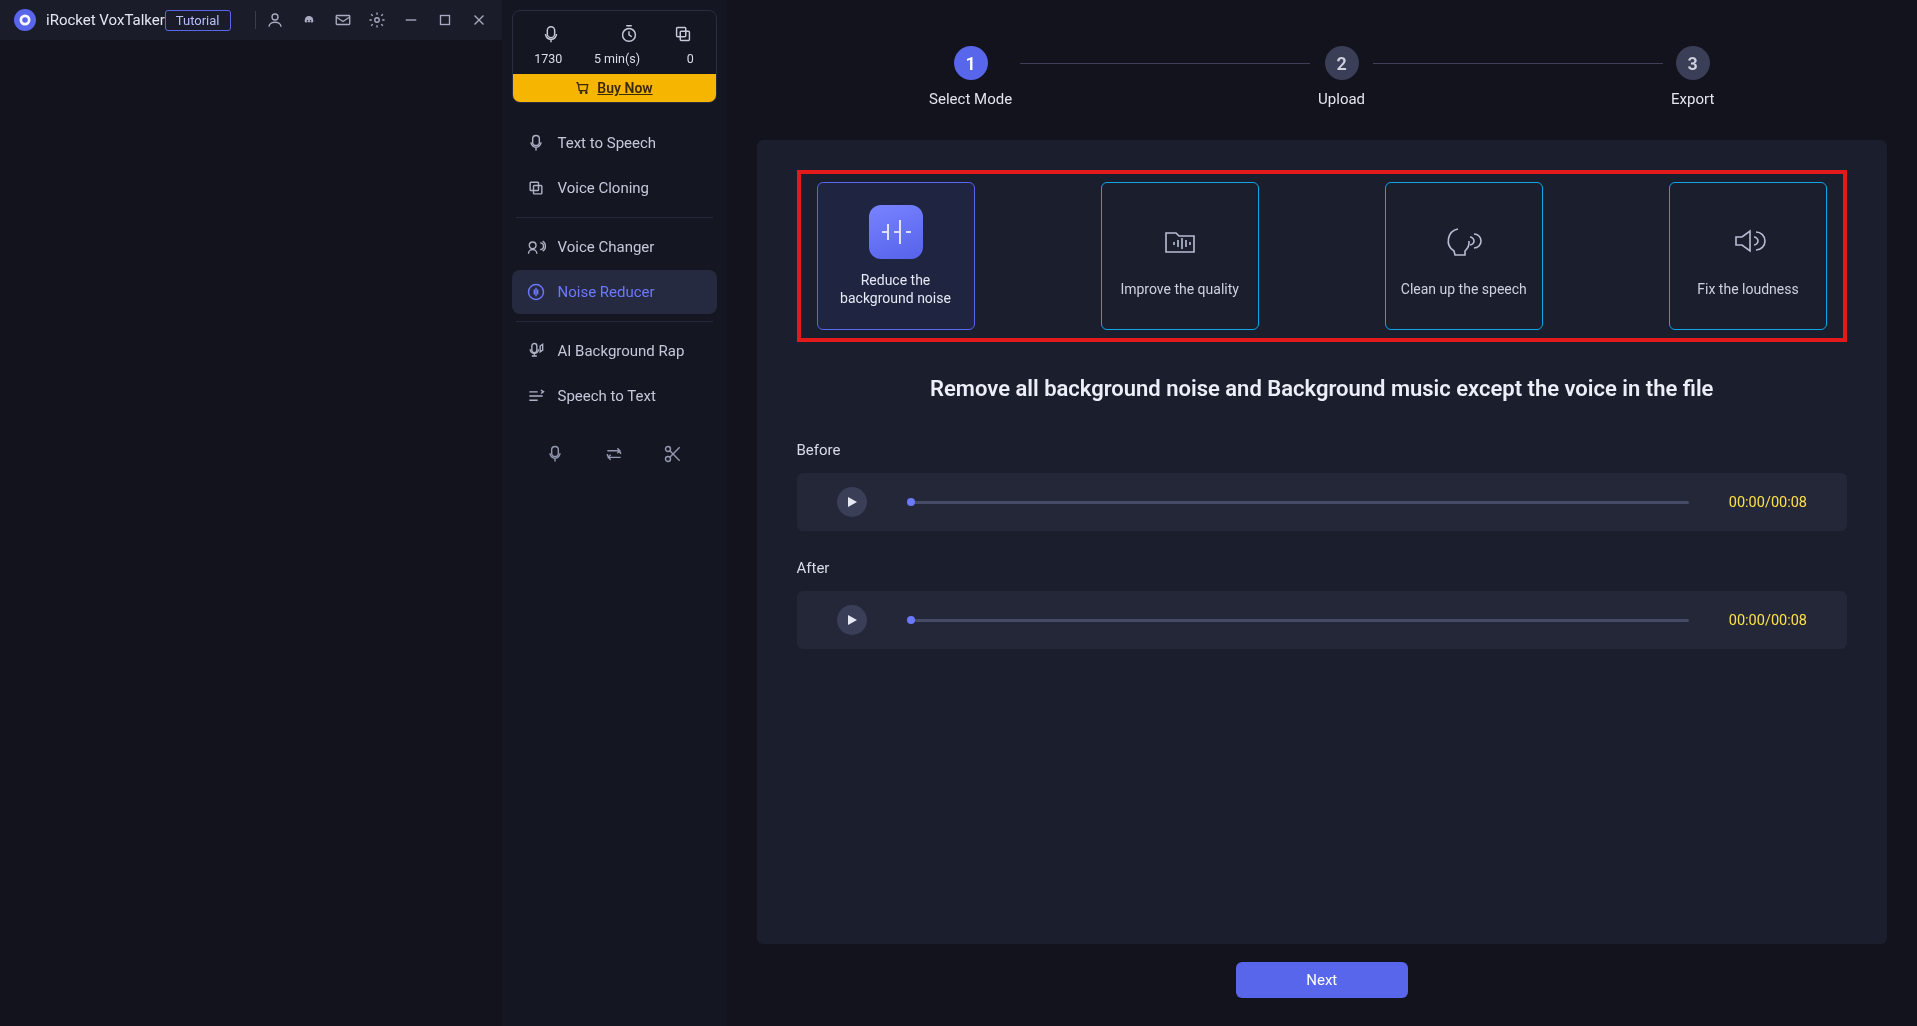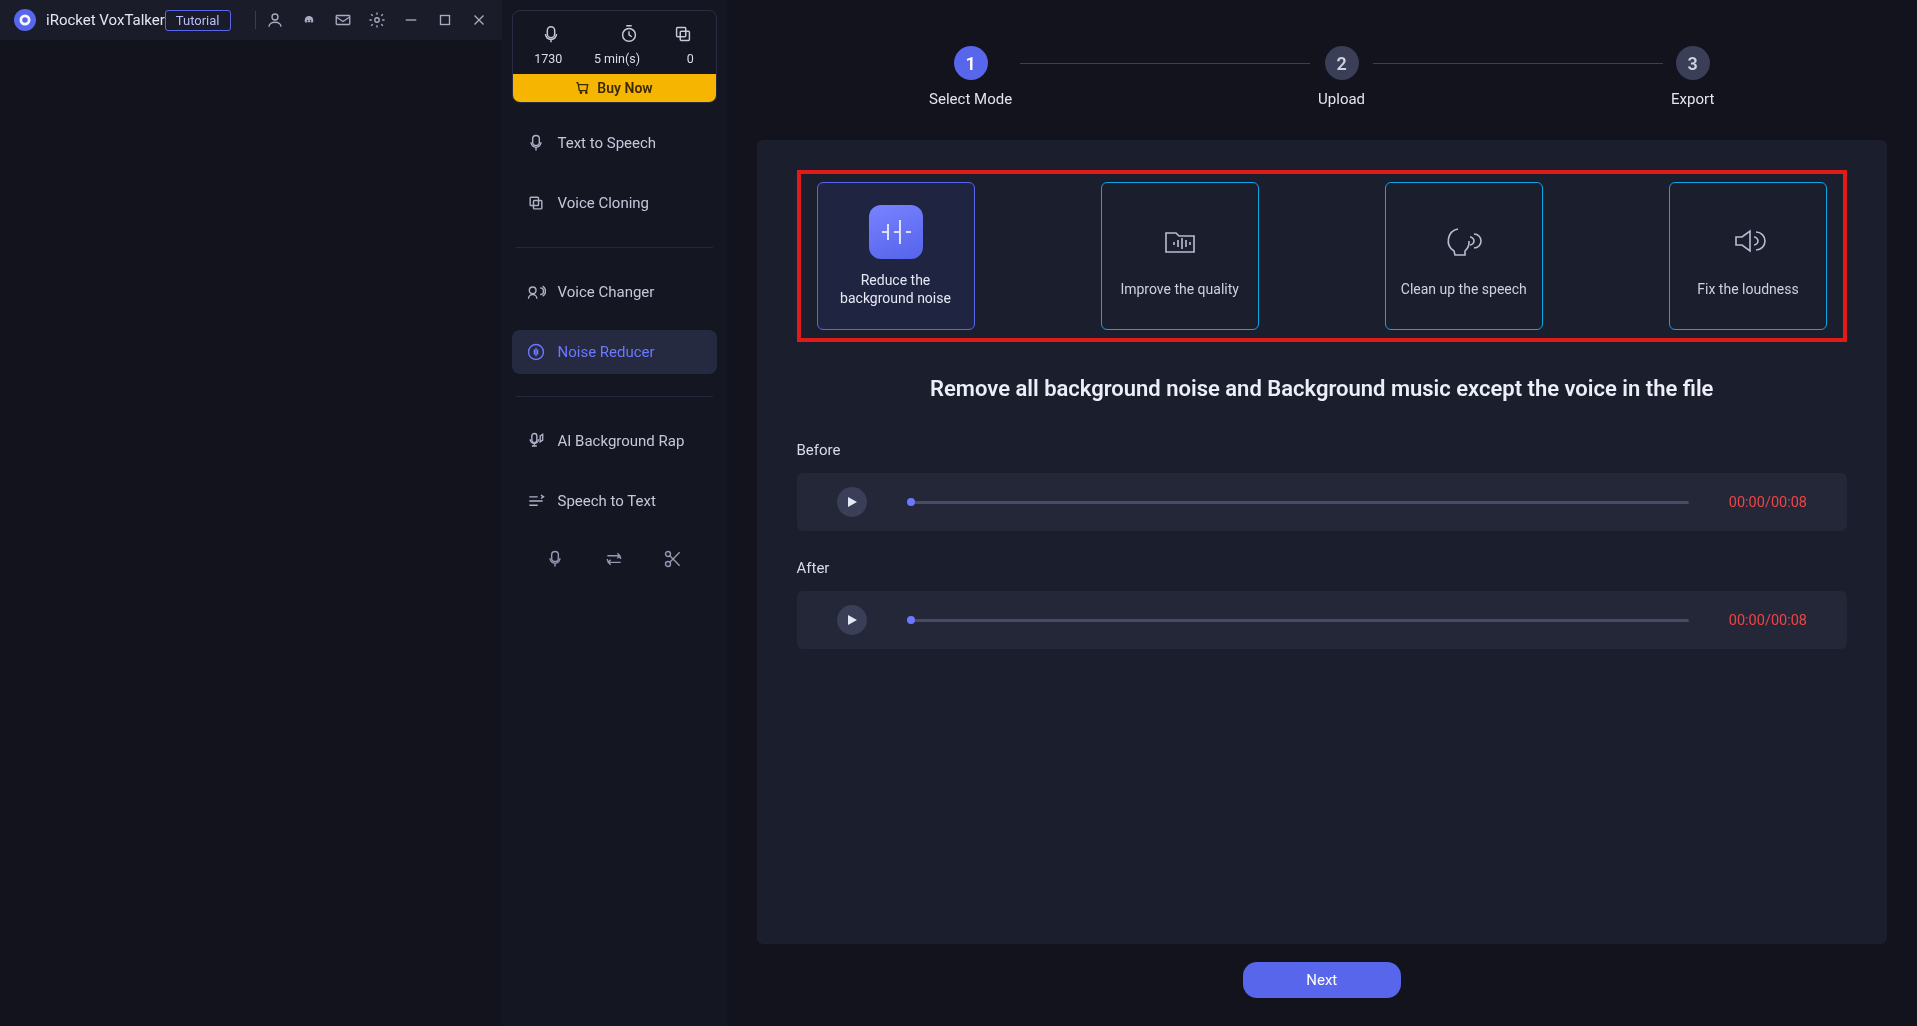--- a/index.html
+++ b/index.html
@@ -65,25 +65,25 @@
 .credit-item { display: flex; flex-direction: column; align-items: flex-end; gap: 6px; font-size: 12.5px; color: #dcdee9; }
 .credit-item svg { width: 22px; height: 22px; stroke: #c7c9da; fill: none; stroke-width: 1.6; }
 .buy-btn {
   background: #f6b500;
   color: #3a2a00;
   font-weight: 600;
   text-align: center;
   padding: 6px 0;
   font-size: 14px;
   cursor: pointer;
-  display: flex; align-items: center; justify-content: center; gap: 6px;
+  display: flex; align-items: center; justify-content: center; gap: 6px; text-decoration: underline;
 }
 .buy-btn svg { width: 16px; height: 16px; stroke: #3a2a00; fill: none; stroke-width: 2; }
 
-.nav { margin-top: 18px; display: flex; flex-direction: column; gap: 16px; }
+.nav { margin-top: 18px; display: flex; flex-direction: column; gap: 1px; }
 .nav-item {
   display: flex; align-items: center; gap: 12px;
   padding: 12px 14px;
   border-radius: 8px;
   color: #c5c8da;
   font-size: 15px;
   cursor: pointer;
 }
 .nav-item svg { width: 20px; height: 20px; stroke: #aeb1c6; fill: none; stroke-width: 1.7; }
 .nav-item.active {
@@ -204,32 +204,32 @@
   border-radius: 2px;
   position: relative;
 }
 .track::before {
   content: "";
   position: absolute;
   left: 0; top: 50%; transform: translateY(-50%);
   width: 8px; height: 8px; border-radius: 4px;
   background: #6b78ff;
 }
-.time { font-size: 14.5px; color: #ef4444; white-space: nowrap; text-align: center; }
+.time { font-size: 14.5px; color: #fde047; white-space: nowrap; text-align: center; }
 
 
 .footer {
   display: flex; justify-content: center;
   padding: 18px 0 28px;
 }
 .next-btn {
   background: #5866eb;
   color: #fff;
-  border-radius: 14px;
-  width: 158px; height: 36px;
+  border-radius: 6px;
+  width: 172px; height: 36px;
   display: flex; align-items: center; justify-content: center;
   font-size: 15px;
   cursor: pointer;
 }
 </style>
 </head>
 <body>
 
 <div class="app">
 

